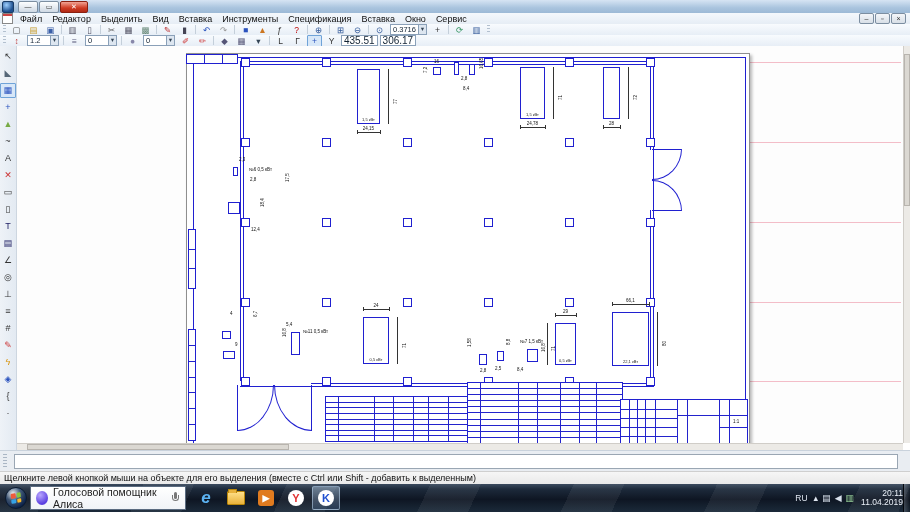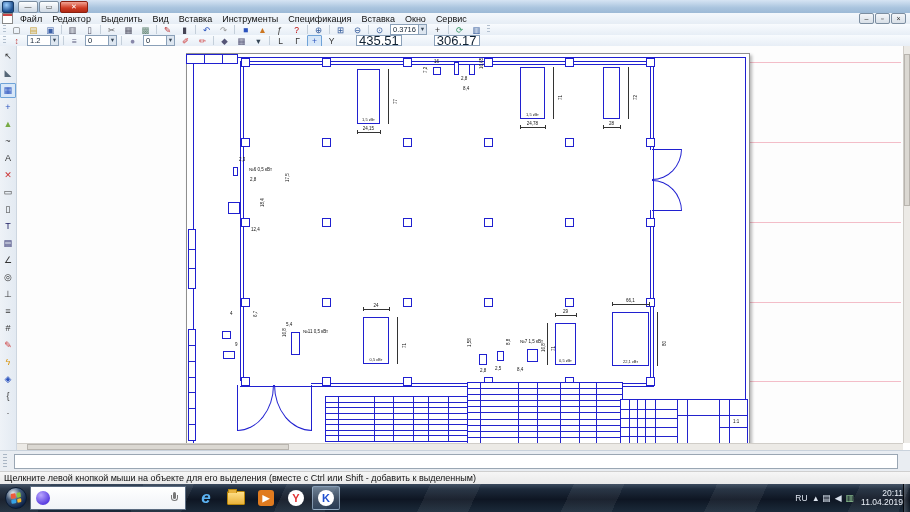--- a/index.html
+++ b/index.html
@@ -19,21 +19,21 @@
   .tbrow{position:absolute;left:0;right:0;display:flex;align-items:center;background:linear-gradient(#f8fbfe,#e7eef6);border-bottom:1px solid #d4dde7;height:11px;padding-left:1px;}
   #tb1{top:24px;} #tb2{top:35px;}
   .grip{width:3px;height:9px;margin:0 2px;background:repeating-linear-gradient(180deg,#b3c0cf 0 1px,transparent 1px 3px);}
   .irow{display:flex;align-items:center;}
   .ic{width:13px;height:10px;font-size:8.5px;line-height:10px;text-align:center;margin:0 1px;border:1px solid transparent;border-radius:1px;}
   .ic.sel{border-color:#6fa3d8;background:#d7e7f8;}
   .sep{width:1px;height:9px;background:#c4cfda;margin:0 2px;}
   .cmb{display:inline-flex;align-items:center;height:9px;background:#fff;border:1px solid #8aa0b8;font-size:7.5px;margin:0 2px;color:#123;}
   .cmb .val{padding:0 2px;min-width:18px;}
   .cmb .arr{width:7px;height:100%;background:#dde6f0;border-left:1px solid #8aa0b8;font-size:5.5px;line-height:9px;text-align:center;color:#345;}
-  .coord{display:inline-flex;align-items:center;height:9px;background:#fff;border:1px solid #8aa0b8;font-size:13px;margin:0 16px;padding:0 2px;min-width:26px;color:#123;}
+  .coord{display:inline-flex;align-items:center;height:9px;background:#fff;border:1px solid #8aa0b8;font-size:10px;margin:0 1px;padding:0 2px;min-width:26px;color:#123;}
   
   .main{position:absolute;left:0;top:46px;right:0;height:404px;background:#fff;}
   .palette{position:absolute;left:0;top:0;bottom:0;width:17px;background:linear-gradient(90deg,#eef2f7,#e3eaf2);border-right:1px solid #cdd6e0;display:flex;flex-direction:column;align-items:center;padding-top:2px;box-sizing:border-box;}
   .pic{width:14px;height:13px;font-size:9px;line-height:13px;text-align:center;margin:1px 0;border:1px solid transparent;border-radius:1px;color:#334;}
   .pic.sel{border-color:#6fa3d8;background:#d7e7f8;}
   .canvas{position:absolute;left:17px;top:0;right:7px;bottom:7px;background:#fdfdfd;overflow:hidden;}
   .vscroll{position:absolute;right:0;top:0;bottom:7px;width:7px;background:#eceae6;border-left:1px solid #d0cdc8;box-sizing:border-box;}
   .vthumb{position:absolute;left:0;right:0;top:8px;height:150px;background:#dbd8d2;border:1px solid #b8b4ae;}
   .hscroll{position:absolute;left:17px;right:7px;bottom:0;height:7px;background:#eceae6;border-top:1px solid #d0cdc8;box-sizing:border-box;}
   .hthumb{position:absolute;top:0;bottom:0;left:10px;width:260px;background:#dbd8d2;border:1px solid #b8b4ae;}
@@ -592,20 +592,21 @@
   <div class="orb">
     <div class="flag">
       <i style="background:#f05b3c"></i>
         <i style="background:#8cc63e"></i>
         <i style="background:#35a3e8"></i>
         <i style="background:#fcb827"></i>
     </div>
   </div>
   <div class="alice">
     <div class="alice-orb"></div>
+    <span>Голосовой помощник Алиса</span>
     <div class="mic"></div>
   </div>
   <div id="taskapps">
       <div class="tapp" style="left: 192px; top: 2px;">
         <div class="tglyph" style="color: rgb(92, 179, 242); font-size: 17px; font-style: italic;">e</div>
       </div>
       <div class="tapp" style="left: 222px; top: 2px;">
         <div class="folderic"></div>
       </div>
       <div class="tapp" style="left: 252px; top: 2px;">

